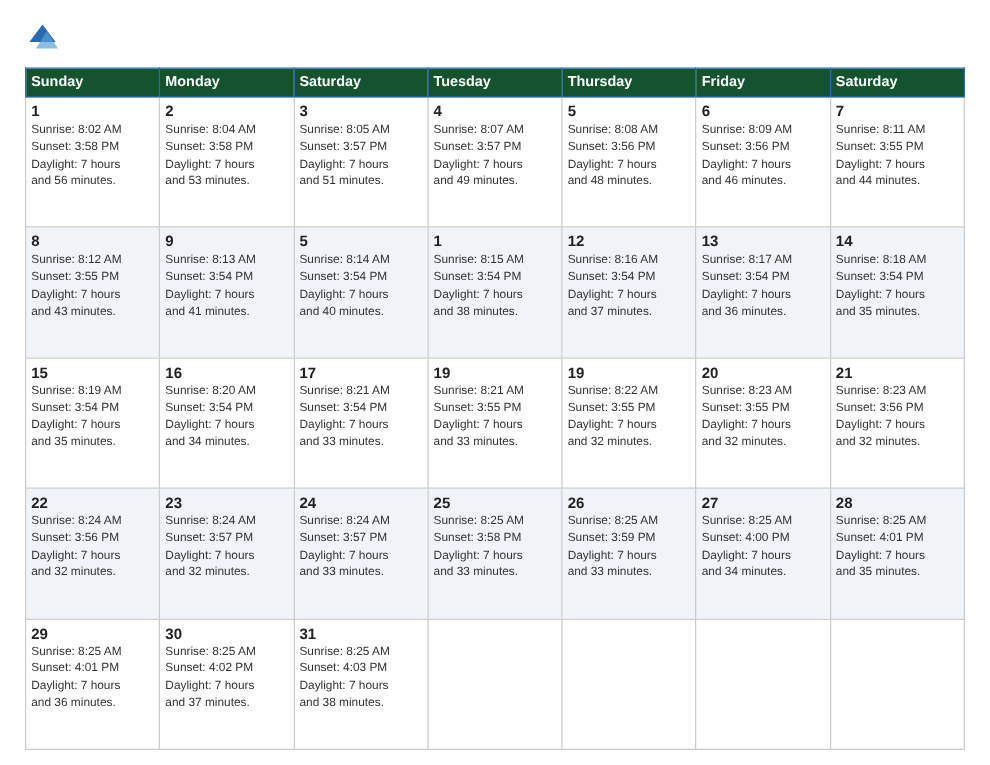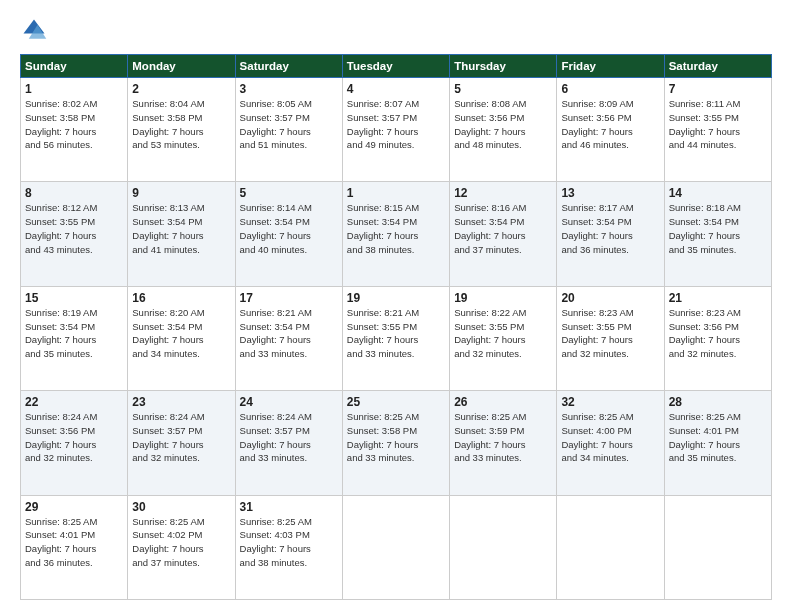--- a/index.html
+++ b/index.html
@@ -241,21 +241,21 @@
           </td>
           <td>
             <span class="day-num">25</span>
             <div class="day-info">Sunrise: 8:25 AM<br>Sunset: 3:58 PM<br>Daylight: 7 hours<br>and 33 minutes.</div>
           </td>
           <td>
             <span class="day-num">26</span>
             <div class="day-info">Sunrise: 8:25 AM<br>Sunset: 3:59 PM<br>Daylight: 7 hours<br>and 33 minutes.</div>
           </td>
           <td>
-            <span class="day-num">32</span>
+            <span class="day-num">27</span>
             <div class="day-info">Sunrise: 8:25 AM<br>Sunset: 4:00 PM<br>Daylight: 7 hours<br>and 34 minutes.</div>
           </td>
           <td>
             <span class="day-num">28</span>
             <div class="day-info">Sunrise: 8:25 AM<br>Sunset: 4:01 PM<br>Daylight: 7 hours<br>and 35 minutes.</div>
           </td>
         </tr>
         <tr>
           <td>
             <span class="day-num">29</span>

